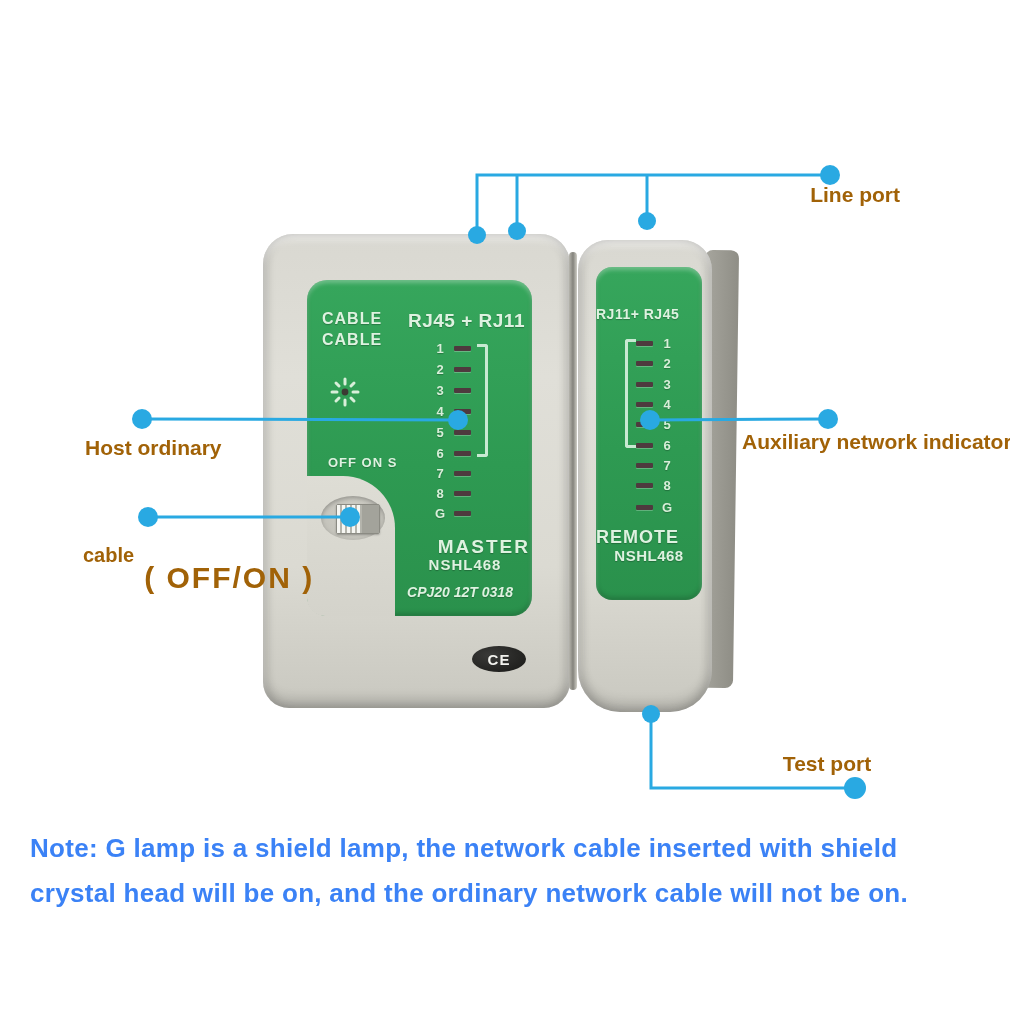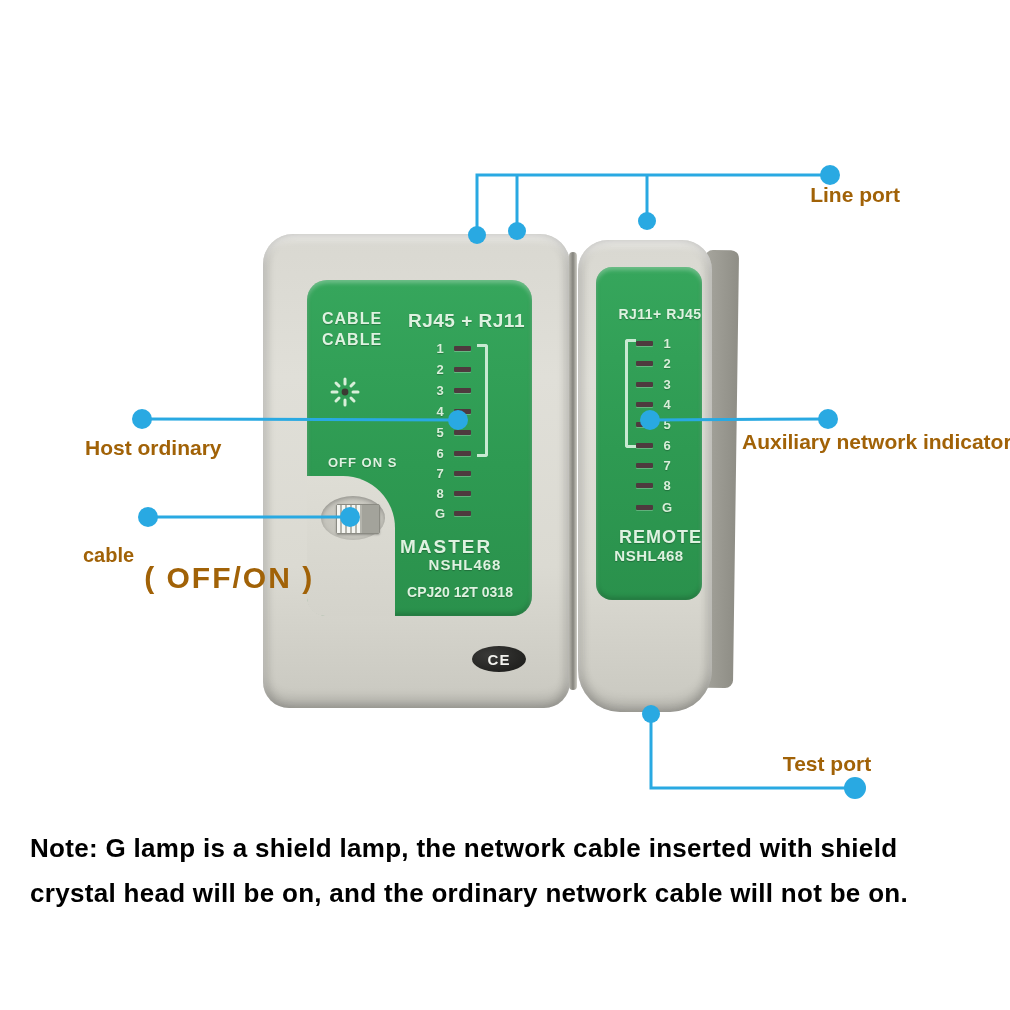--- a/index.html
+++ b/index.html
@@ -23,25 +23,25 @@
   #master-panel{left:307px;top:280px;width:225px;height:336px;border-radius:20px;}
   #remote-panel{left:596px;top:267px;width:106px;height:333px;border-radius:16px;z-index:3;}
   #panel-notch{position:absolute;left:0px;top:196px;width:88px;height:140px;
                background:linear-gradient(180deg,#deddd5,#d4d3cb);border-radius:0 52px 0 18px;}
 
   
   .dev-text{position:absolute;color:#def2e0;font-weight:700;text-shadow:0 1px 1px rgba(0,0,0,.25);}
   #cable-tester{left:322px;top:308px;font-size:16px;line-height:21px;letter-spacing:1px;}
   #master-conn{left:408px;top:310px;font-size:19px;letter-spacing:.5px;}
   #offons{left:328px;top:455px;font-size:13px;letter-spacing:1px;}
-  #master-role{left:400px;top:536px;width:130px;text-align:left;font-size:19px;letter-spacing:2px;}
+  #master-role{left:400px;top:536px;width:130px;text-align:right;font-size:19px;letter-spacing:2px;}
   #master-model{left:400px;top:556px;width:130px;text-align:center;font-size:15px;letter-spacing:1px;}
-  #master-batch{left:395px;top:584px;width:130px;text-align:center;font-size:14px;}
-  #remote-conn{left:596px;top:306px;width:128px;text-align:center;font-size:14px;letter-spacing:.5px;}
-  #remote-role{left:596px;top:527px;width:106px;text-align:right;font-size:18px;letter-spacing:1px;}
+  #master-batch{left:395px;top:584px;width:130px;text-align:center;font-size:14px;font-style:italic;}
+  #remote-conn{left:596px;top:306px;width:128px;text-align:left;font-size:14px;letter-spacing:.5px;}
+  #remote-role{left:596px;top:527px;width:106px;text-align:left;font-size:18px;letter-spacing:1px;}
   #remote-model{left:596px;top:547px;width:106px;text-align:center;font-size:15px;letter-spacing:.5px;}
 
   
   .led-row{position:absolute;height:16px;display:flex;align-items:center;gap:7px;}
   .led-num{display:inline-block;width:14px;text-align:center;color:#d8efd9;font-size:13px;font-weight:700;
            text-shadow:0 1px 1px rgba(0,0,0,.25);}
   .led-slot{display:inline-block;width:17px;height:5px;background:#4e3a3e;border-radius:1px;
             box-shadow:0 1px 0 rgba(255,255,255,.25);}
   .bracket{position:absolute;width:8px;border:3px solid #c8e9d2;}
   #master-bracket{left:477px;top:344px;height:107px;border-left:none;border-radius:0 3px 3px 0;}
@@ -67,21 +67,21 @@
   #label-line-port{left:750px;top:183px;width:150px;text-align:right;}
   #label-host{left:85px;top:436px;}
   #label-aux{left:742px;top:430px;}
   #label-test-port{left:752px;top:752px;width:150px;text-align:center;}
   #label-switch{left:83px;top:515px;display:flex;align-items:center;gap:10px;}
   #label-switch .sw-small{font-size:20px;font-weight:700;}
   #label-switch .sw-big{font-size:30px;font-weight:600;letter-spacing:2px;margin-top:46px;}
 
   
   #note{position:absolute;left:30px;top:826px;width:960px;font-size:26px;font-weight:600;
-        color:#000000;line-height:45px;letter-spacing:.3px;z-index:7;}
+        color:#3b82f6;line-height:45px;letter-spacing:.3px;z-index:7;}
 </style>
 </head>
 <body>
 
 <div id="canvas">
 
   <div id="remote-fin"></div>
   <div id="device-seam"></div>
 
   <div id="master-body" class="body-shell"></div>

